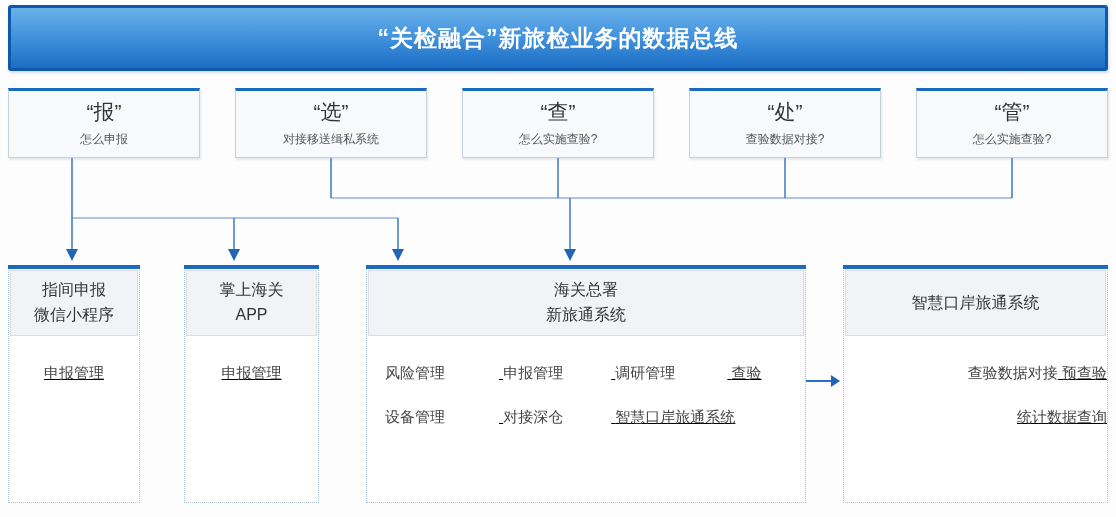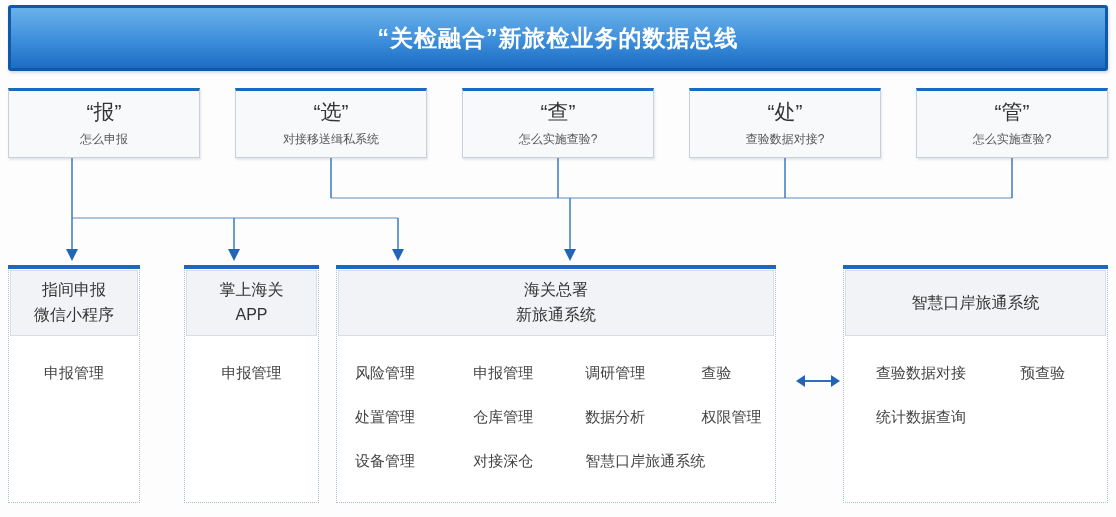--- a/index.html
+++ b/index.html
@@ -34,29 +34,29 @@
     position:absolute;top:265px;height:238px;box-sizing:border-box;
     background:#ffffff;border:1px dotted #a9bfd3;
   }
   .sys-bar{position:absolute;top:-1px;left:-1px;right:-1px;height:4px;background:#1a6abf;}
   .sys-head{
     position:absolute;top:4px;left:1px;right:1px;height:66px;
     background:#f1f3f6;border:1px solid #d9dee4;box-sizing:border-box;
     display:flex;flex-direction:column;align-items:center;justify-content:center;
     font-size:16px;color:#333;line-height:1.55;
   }
-  .sys-body{position:absolute;top:72px;left:0;right:0;bottom:0;padding-top:24px;box-sizing:border-box;}
+  .sys-body{position:absolute;top:72px;left:0;right:0;bottom:0;padding-top:24px;box-sizing:border-box;text-decoration:underline;}
   .sys-body .row{margin-bottom:22px;line-height:22px;font-size:15px;color:#444;white-space:nowrap;}
   .center-body{text-align:center;}
   .sysA{left:8px;width:132px;}
   .sysB{left:184px;width:135px;}
-  .sysC{left:336px;width:440px;}
+  .sysC{left:366px;width:440px;}
   .sysD{left:843px;width:265px;}
   .sysC .sys-body{padding-left:18px;}
-  .sysD .sys-body{padding-left:32px;}
+  .sysD .sys-body{padding-left:32px;text-align:right;}
   .c1{display:inline-block;width:114px;}
   .c2{display:inline-block;width:108px;}
   .c3{display:inline-block;width:112px;}
   .d1{display:inline-block;width:140px;}
 </style>
 </head>
 <body>
 
 <div class="stage">
 
@@ -146,26 +146,20 @@
       <span>新旅通系统</span>
     </div>
     <div class="sys-body">
       <div class="row">
         <span class="c1">风险管理</span>
         <span class="c2">申报管理</span>
         <span class="c3">调研管理</span>
         <span>查验</span>
       </div>
       <div class="row">
-        <span class="c1">处置管理</span>
-        <span class="c2">仓库管理</span>
-        <span class="c3">数据分析</span>
-        <span>权限管理</span>
-      </div>
-      <div class="row">
         <span class="c1">设备管理</span>
         <span class="c2">对接深仓</span>
         <span>智慧口岸旅通系统</span>
       </div>
     </div>
   </div>
 
   <div class="sys sysD">
     <div class="sys-bar"></div>
     <div class="sys-head">

